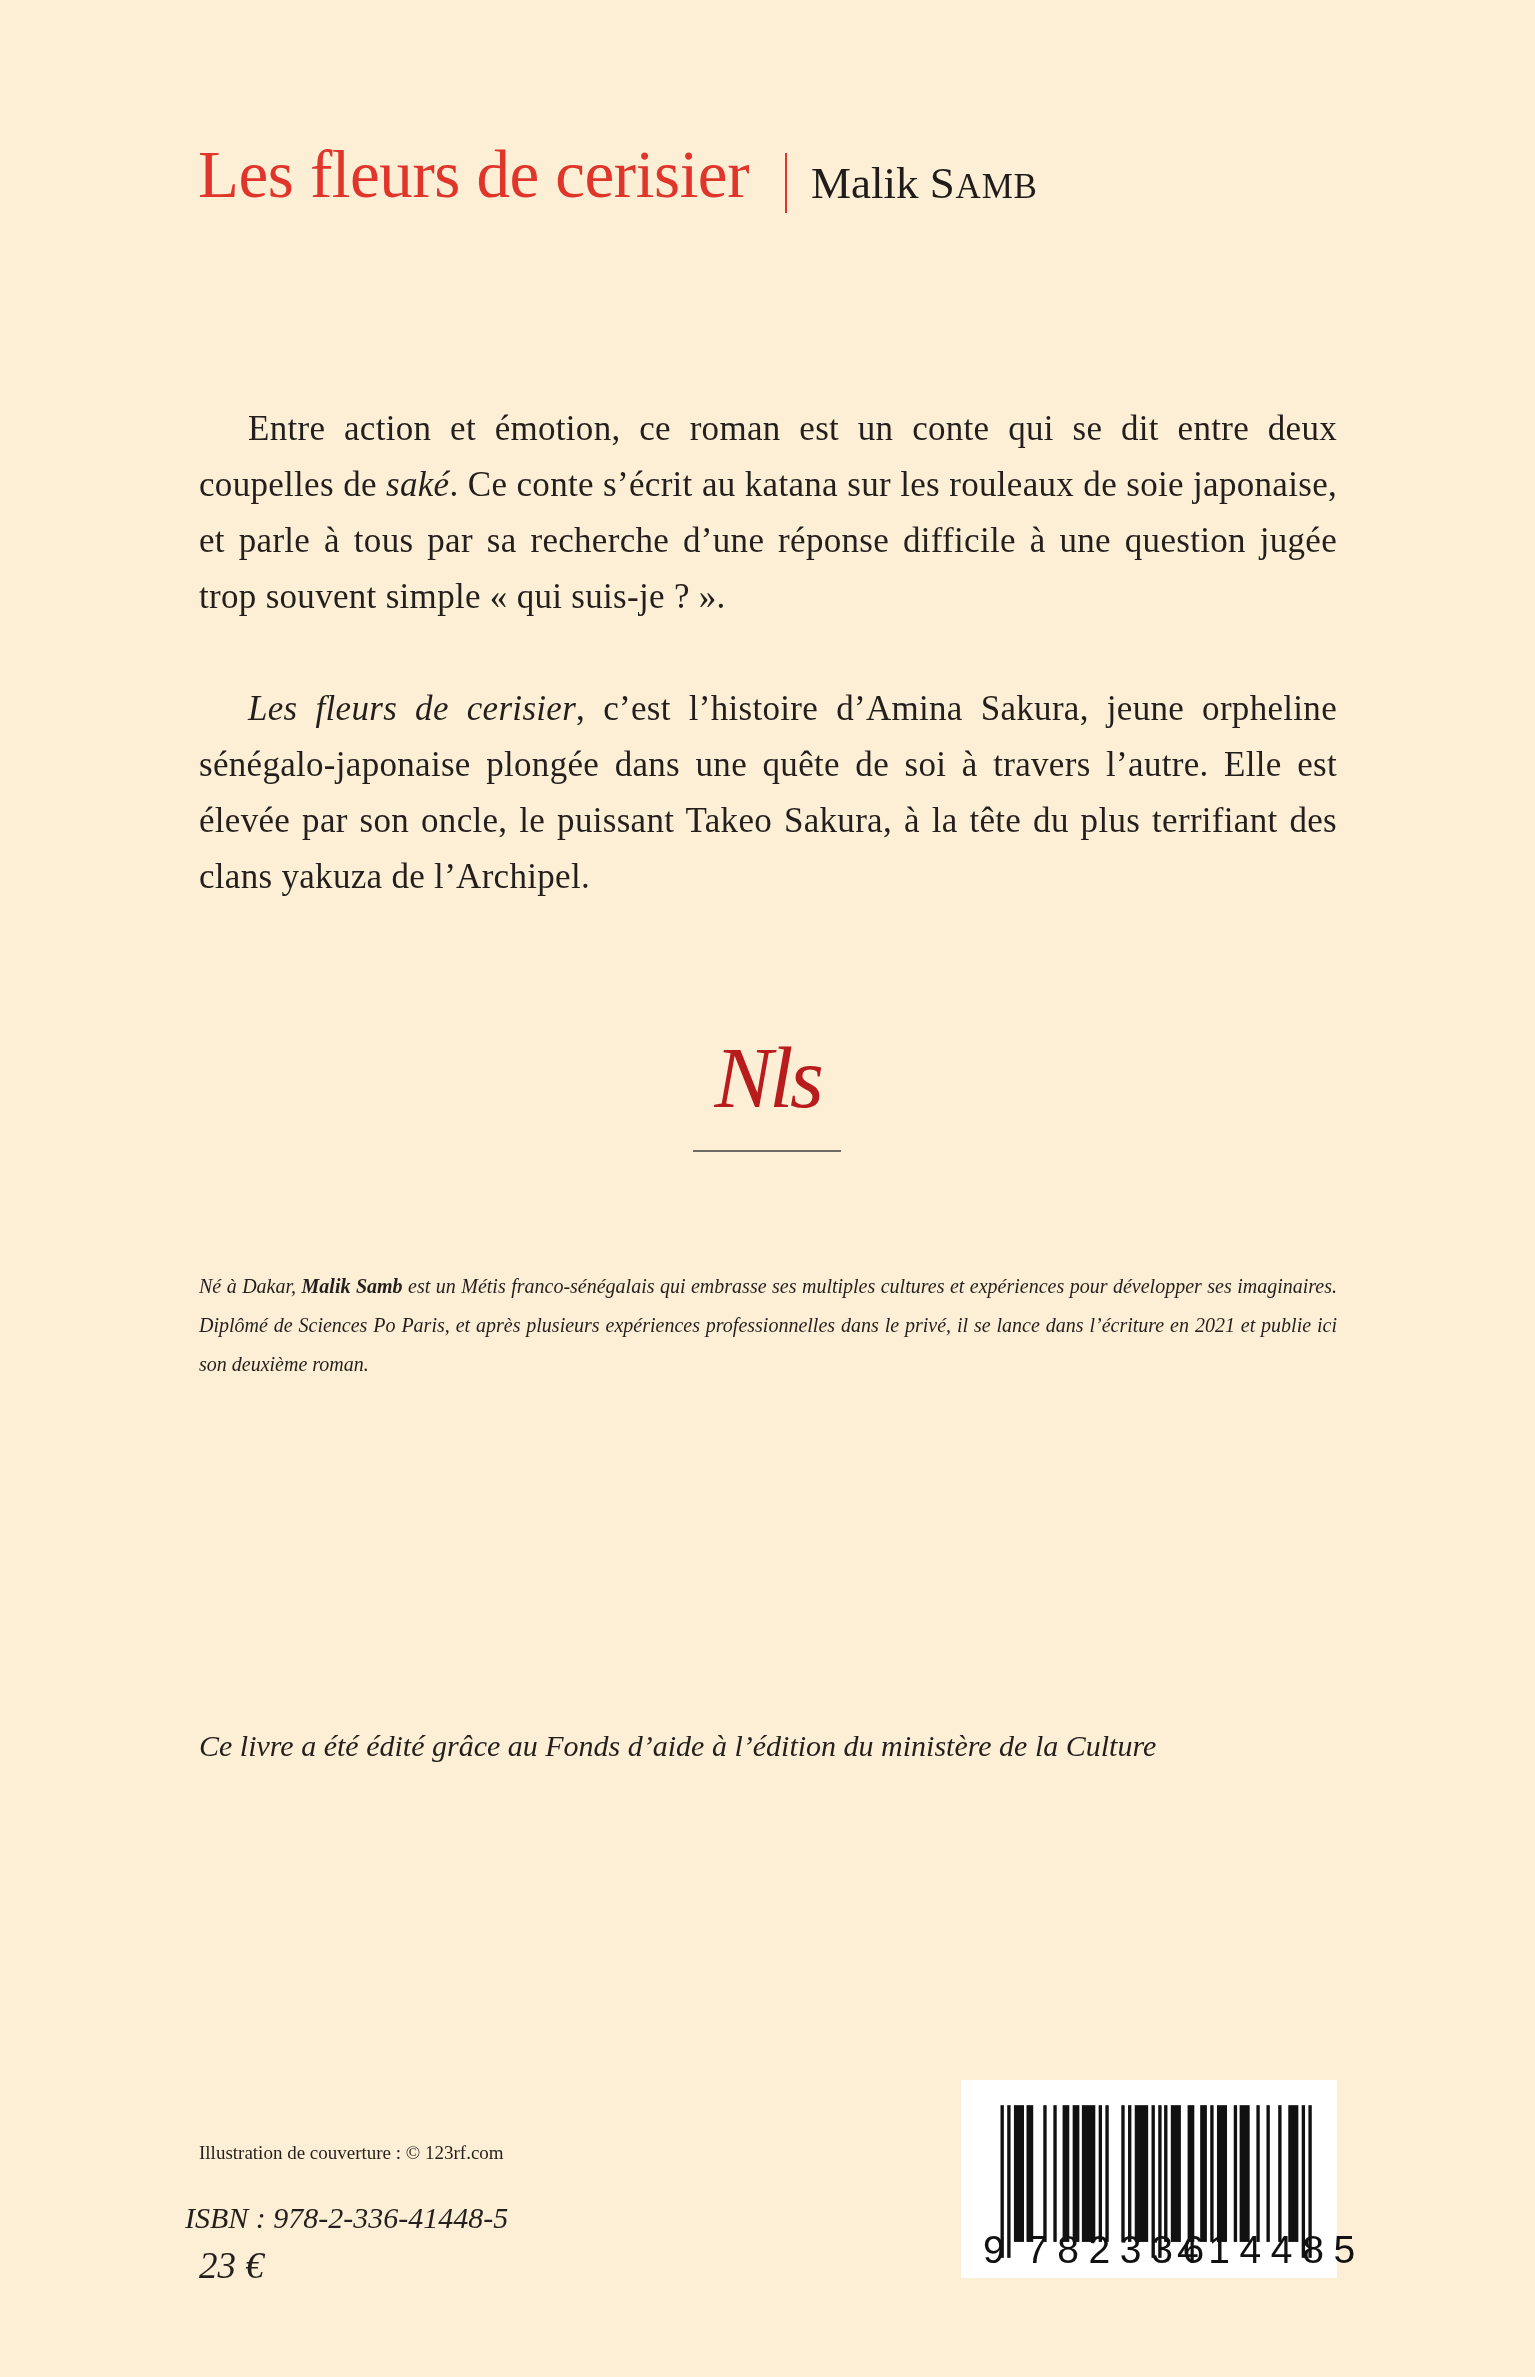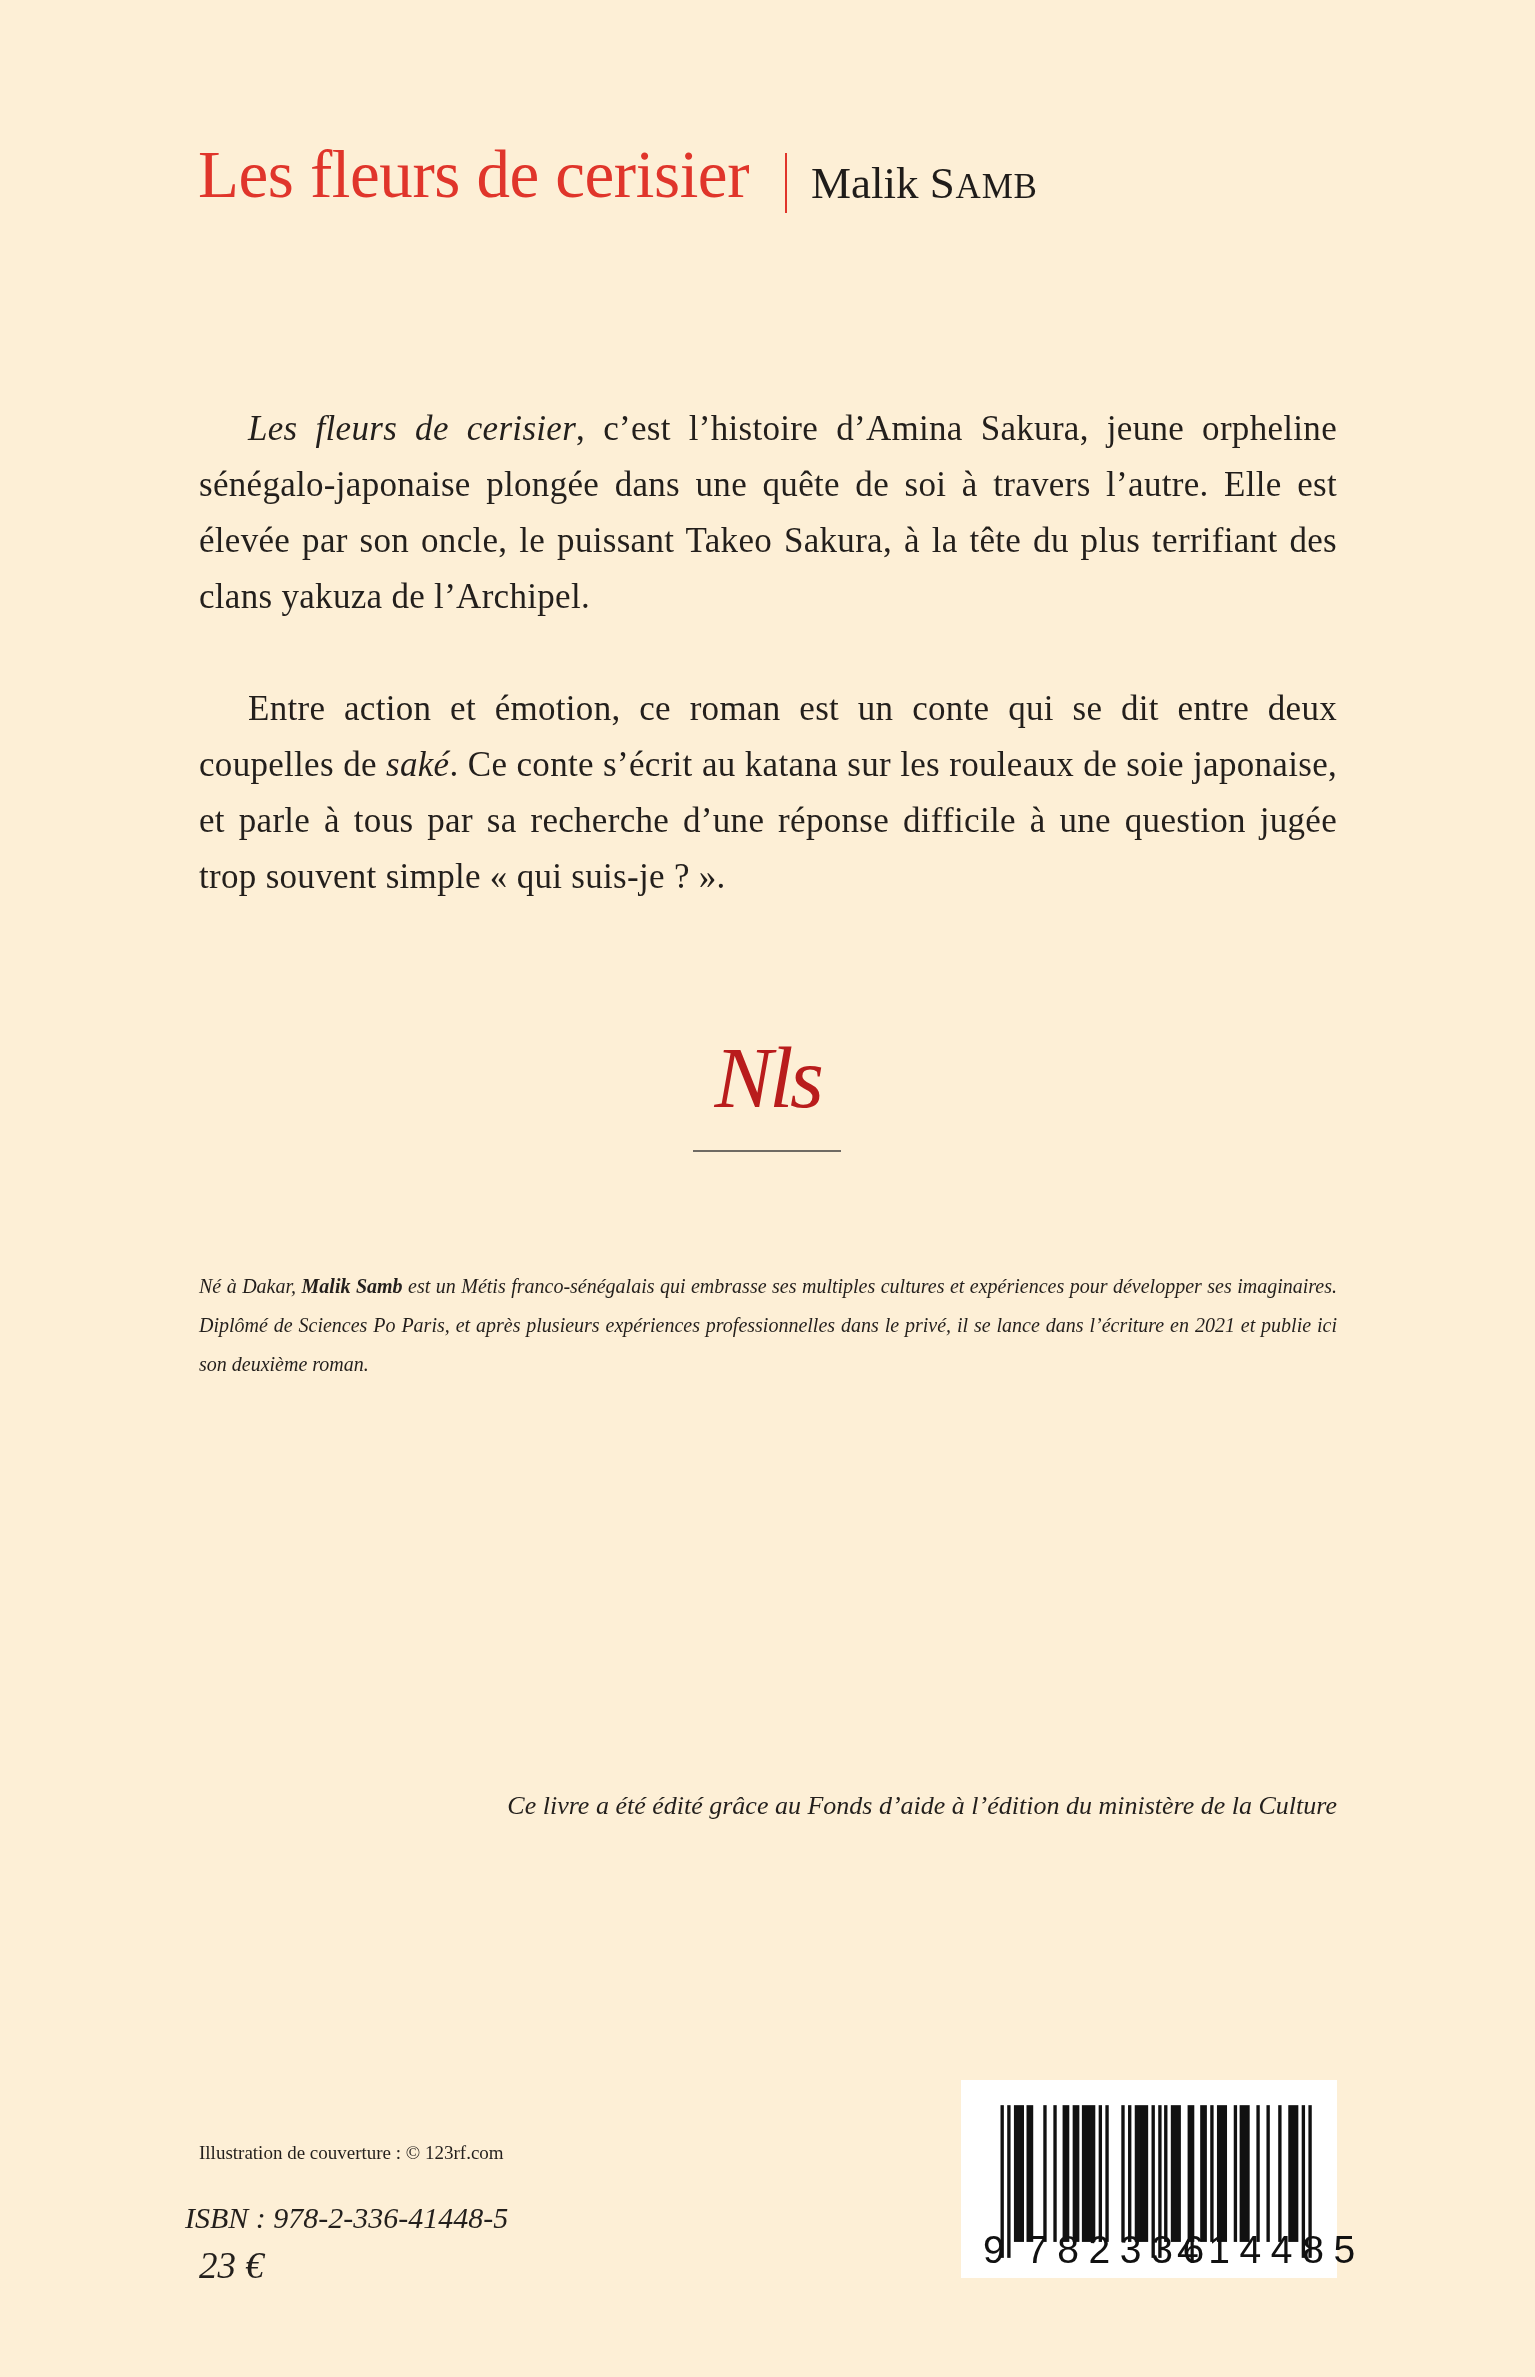--- a/index.html
+++ b/index.html
@@ -60,23 +60,23 @@
   .bio {
     left: 199px; top: 1267px; width: 1138px;
     font-size: 20px; line-height: 39px;
     font-style: italic; text-align: justify;
   }
   .bio p { margin: 0; }
   .bio strong { font-weight: bold; }
 
   
   .credit {
-    left: 199px; top: 1787px; width: 1138px;
-    font-size: 26px; line-height: 37px;
-    font-style: italic; text-align: right;
+    left: 199px; top: 1727px; width: 1138px;
+    font-size: 30px; line-height: 37px;
+    font-style: italic; text-align: left;
   }
   .credit div { white-space: nowrap; }
 
   
   .illus { left: 199px; top: 2138px; font-size: 19px; line-height: 30px; white-space: nowrap; }
   .isbn  { left: 185px; top: 2200px; font-size: 30px; line-height: 35px; white-space: nowrap; font-style: italic; }
   .price { left: 199px; top: 2245px; font-size: 37px; line-height: 42px; white-space: nowrap; font-style: italic; }
 
   
   .barcode-box {
@@ -95,22 +95,22 @@
 <body>
 
 <div class="abs title">Les fleurs de cerisier</div>
 <div class="abs title-divider"></div>
 <div class="abs author">
   <span>Malik</span>
   <span class="sc" id="author-last"><span style="font-size: 45px;">S</span><span>AMB</span></span>
 </div>
 
 <div class="abs blurb">
+  <p><span>Entre action et émotion, ce roman est un conte qui se dit entre deux coupelles de </span><em>saké</em><span>. Ce conte s’écrit au katana sur les rouleaux de soie japonaise, et parle à tous par sa recherche d’une réponse difficile à une question jugée trop souvent simple « qui suis-je ? ».</span></p>
   <p><em>Les fleurs de cerisier</em><span>, c’est l’histoire d’Amina Sakura, jeune orpheline sénégalo-japonaise plongée dans une quête de soi à travers l’autre. Elle est élevée par son oncle, le puissant Takeo Sakura, à la tête du plus terrifiant des clans yakuza de l’Archipel.</span></p>
-  <p><span>Entre action et émotion, ce roman est un conte qui se dit entre deux coupelles de </span><em>saké</em><span>. Ce conte s’écrit au katana sur les rouleaux de soie japonaise, et parle à tous par sa recherche d’une réponse difficile à une question jugée trop souvent simple « qui suis-je ? ».</span></p>
 </div>
 
 <div class="abs logo">Nls</div>
 <div class="abs logo-rule"></div>
 
 <div class="abs bio">
   <p><span>Né à Dakar, </span><strong>Malik Samb</strong><span> est un Métis franco-sénégalais qui embrasse ses multiples cultures et expériences pour développer ses imaginaires. Diplômé de Sciences Po Paris, et après plusieurs expériences professionnelles dans le privé, il se lance dans l’écriture en 2021 et publie ici son deuxième roman.</span></p>
 </div>
 
 <div class="abs credit">

